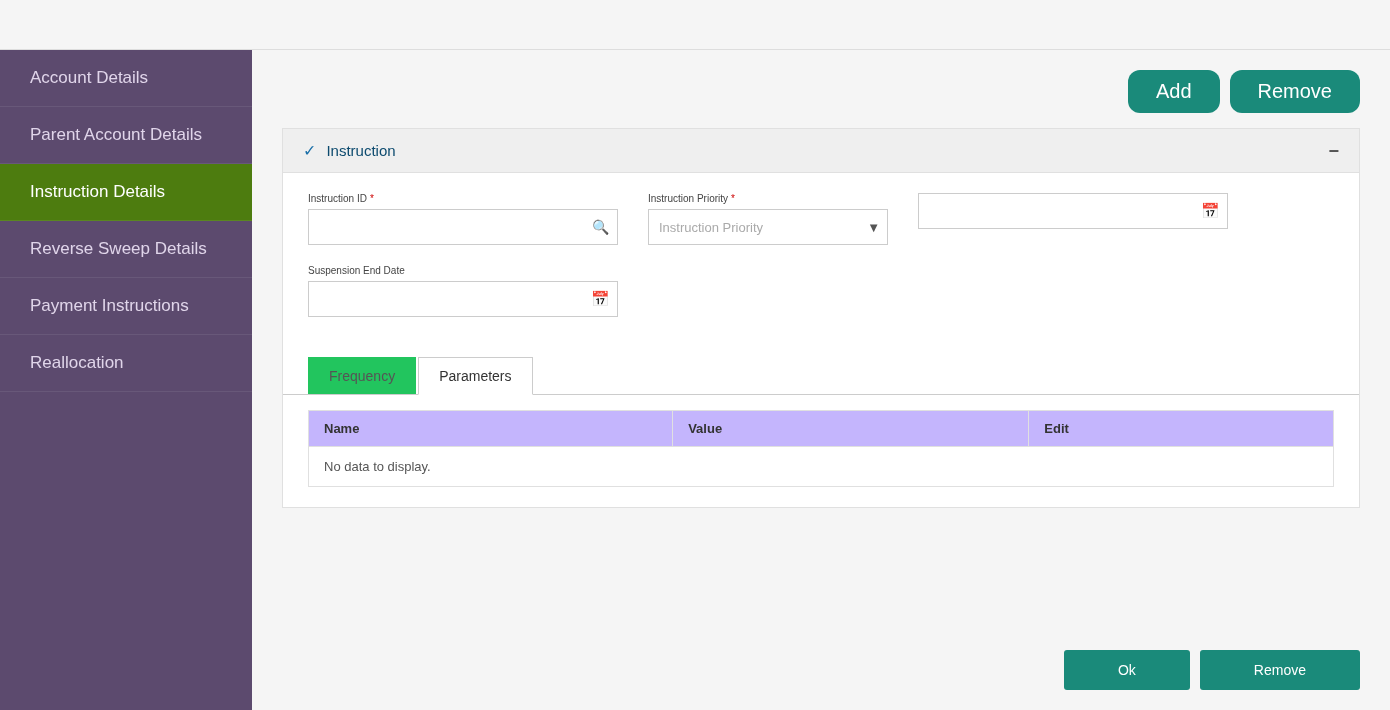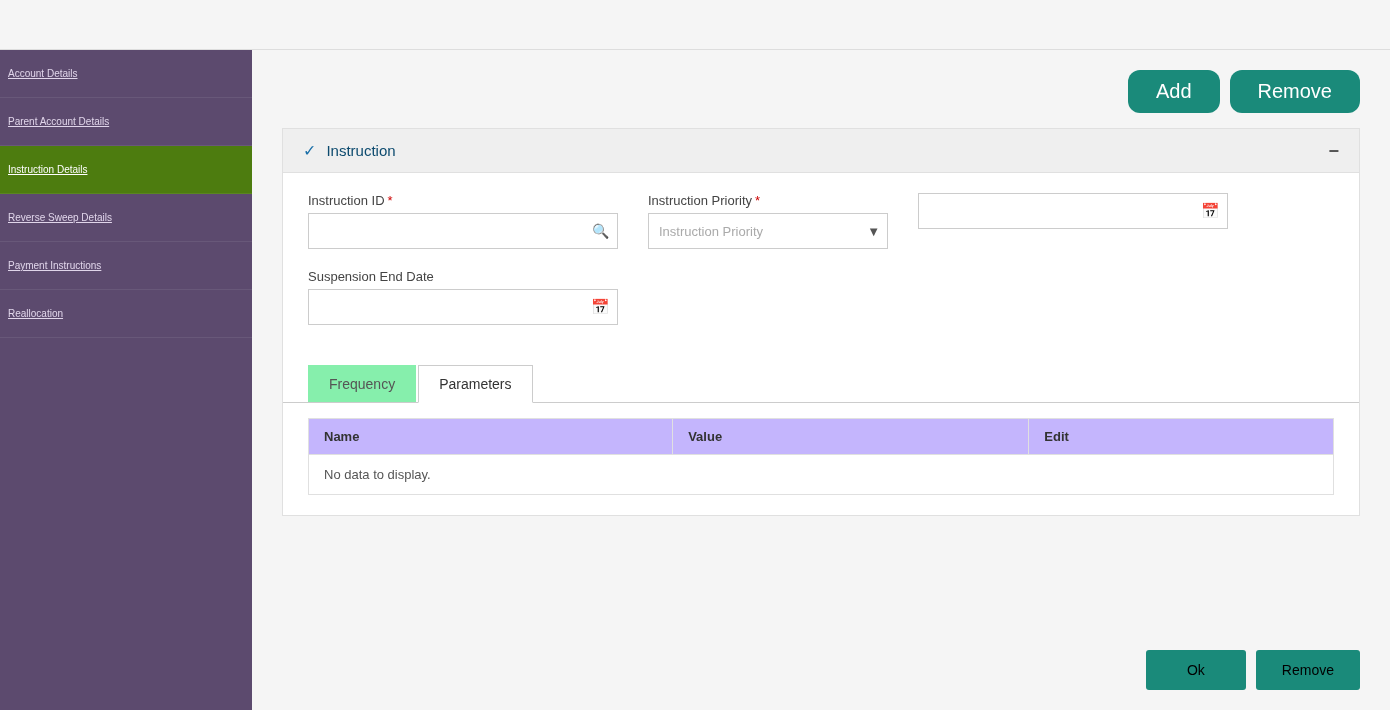--- a/index.html
+++ b/index.html
@@ -26,27 +26,26 @@
     
     .sidebar {
       width: 252px;
       background: #5c4a6e;
       flex-shrink: 0;
       display: flex;
       flex-direction: column;
     }
 
     .sidebar-item {
-      padding: 18px 8px;
+      padding: 18px 30px;
       color: #e0d5ea;
       cursor: pointer;
       border-bottom: 1px solid rgba(255,255,255,0.08);
-      font-size: 10px;
-      font-weight: 500;
-      text-decoration: underline;
+      font-size: 17px;
+      font-weight: 500;
     }
 
     .sidebar-item.active {
       background: #4d7c0f;
       color: #fff;
     }
 
     
     .main-content {
       flex: 1;
@@ -130,21 +129,21 @@
       align-items: flex-start;
     }
 
     .form-field {
       display: flex;
       flex-direction: column;
       gap: 5px;
     }
 
     .field-label {
-      font-size: 13px;
+      font-size: 10px;
       color: #444;
       font-weight: 500;
     }
 
     .required-star {
       color: #c00;
       margin-left: 3px;
     }
 
     .field-input {
@@ -243,21 +242,21 @@
     }
 
     .tab-item {
       padding: 10px 20px;
       cursor: pointer;
       font-size: 14px;
       color: #555;
       border: 1px solid transparent;
       border-bottom: none;
       margin-right: 2px;
-      background: #86efac;
+      background: #22c55e;
     }
 
     .tab-item.active {
       background: #fff;
       border: 1px solid #ccc;
       border-bottom: 1px solid #fff;
       color: #333;
       font-weight: 500;
       margin-bottom: -1px;
     }
@@ -299,23 +298,23 @@
     .bottom-actions {
       position: absolute;
       bottom: 20px;
       right: 30px;
       display: flex;
       gap: 10px;
     }
 
     .btn-bottom {
       background: #1a8a7a;
-      color: #000000;
+      color: #ffffff;
       border: none;
-      padding: 12px 26px;
+      padding: 12px 54px;
       font-size: 14px;
       font-weight: 500;
       cursor: pointer;
       border-radius: 3px;
       min-width: 100px;
       margin-top: 24px;
     }
   </style>
 </head>
 <body>

